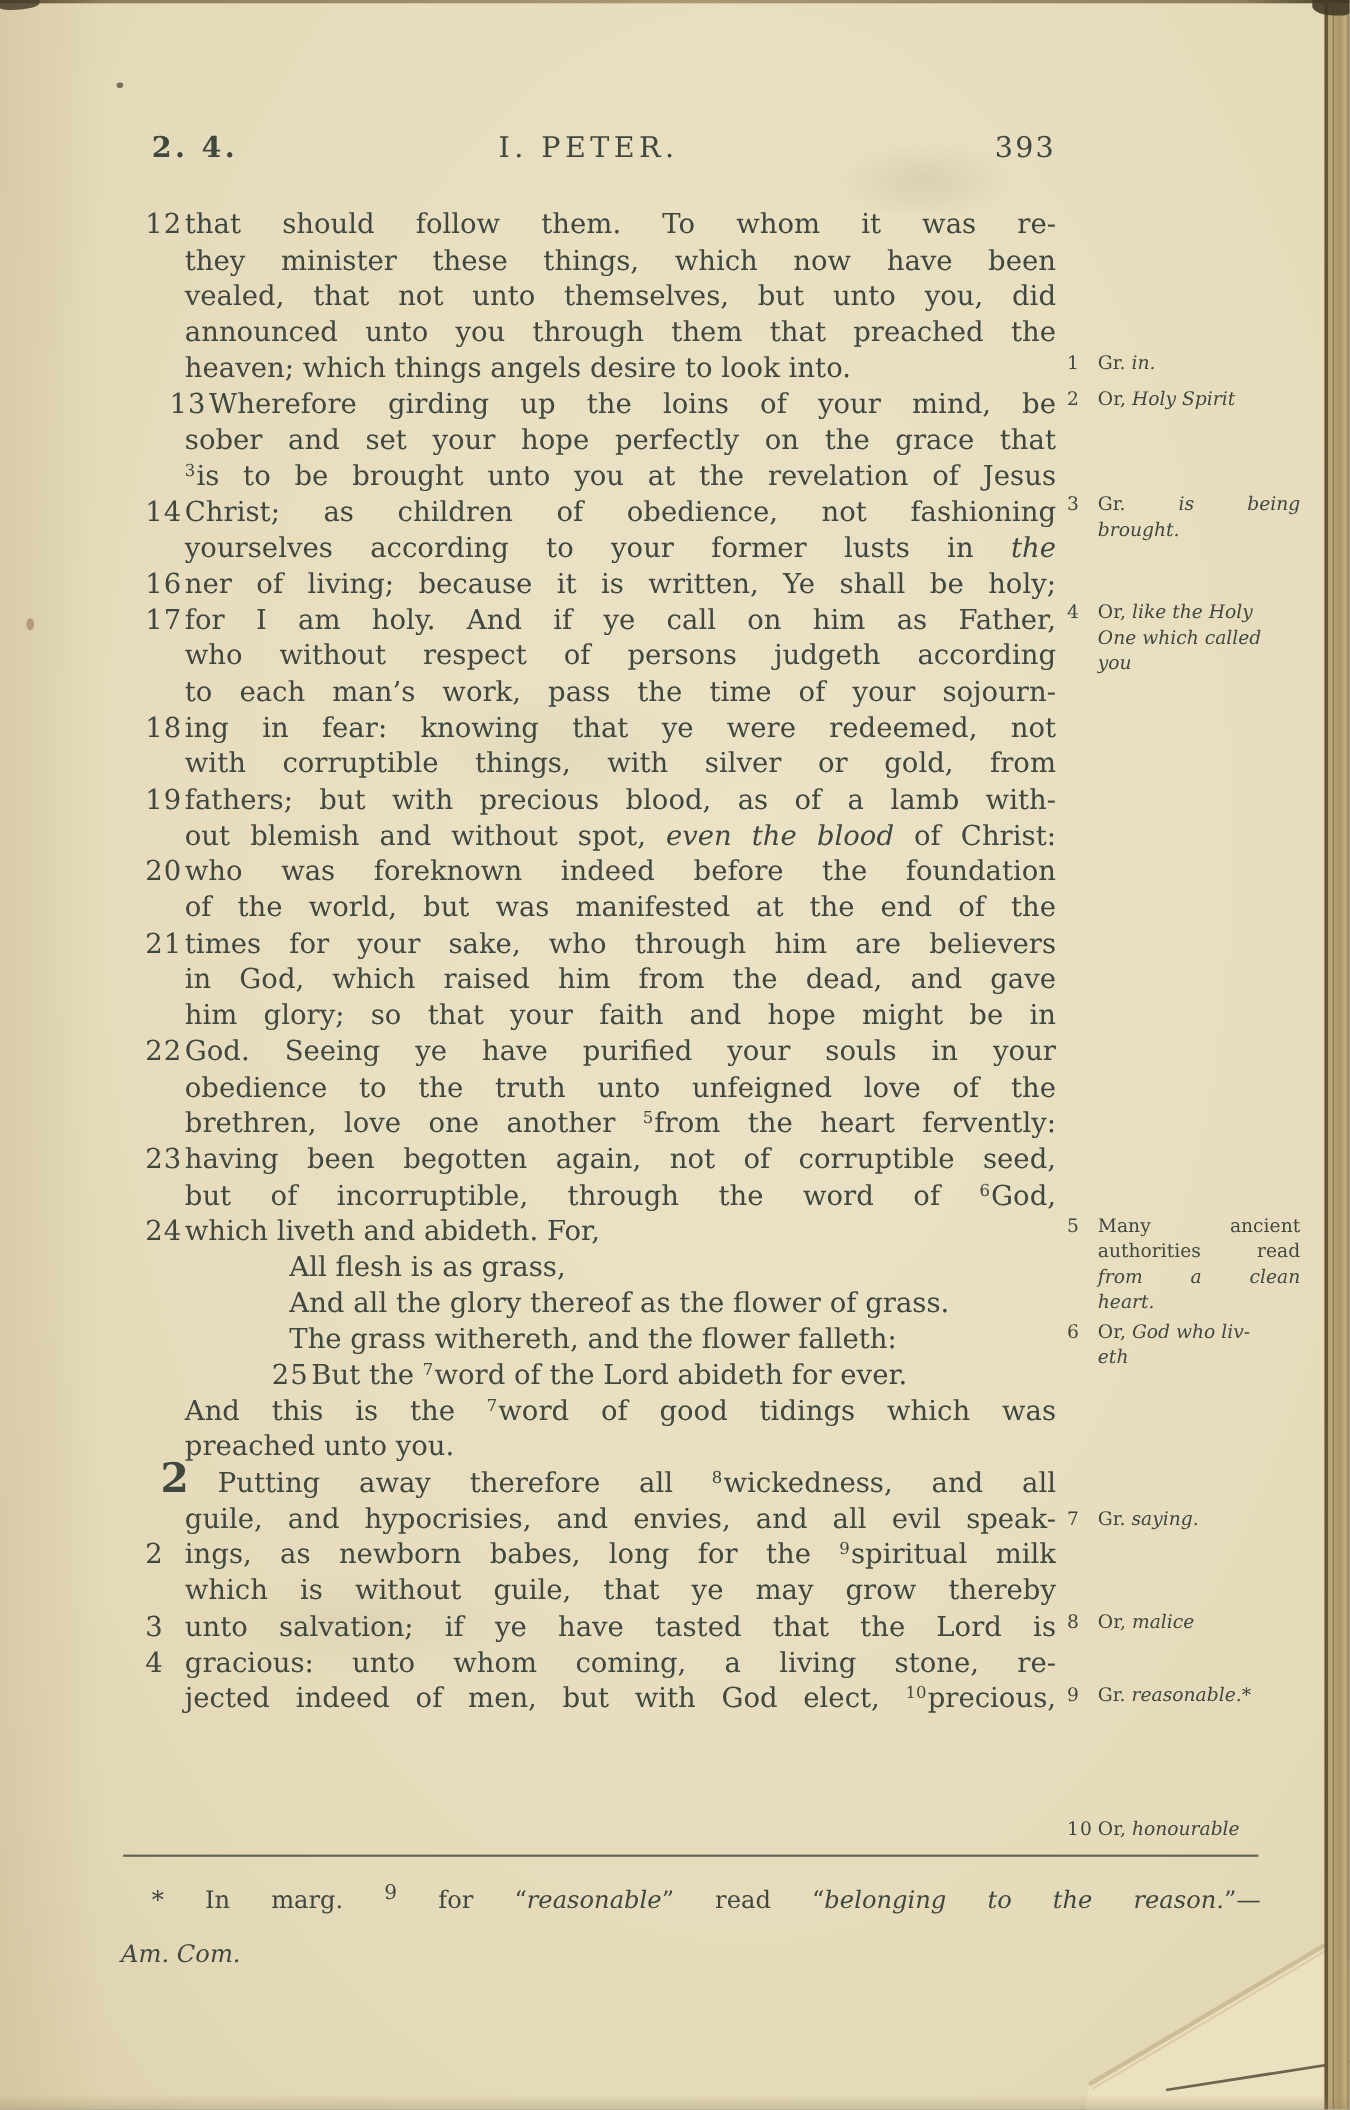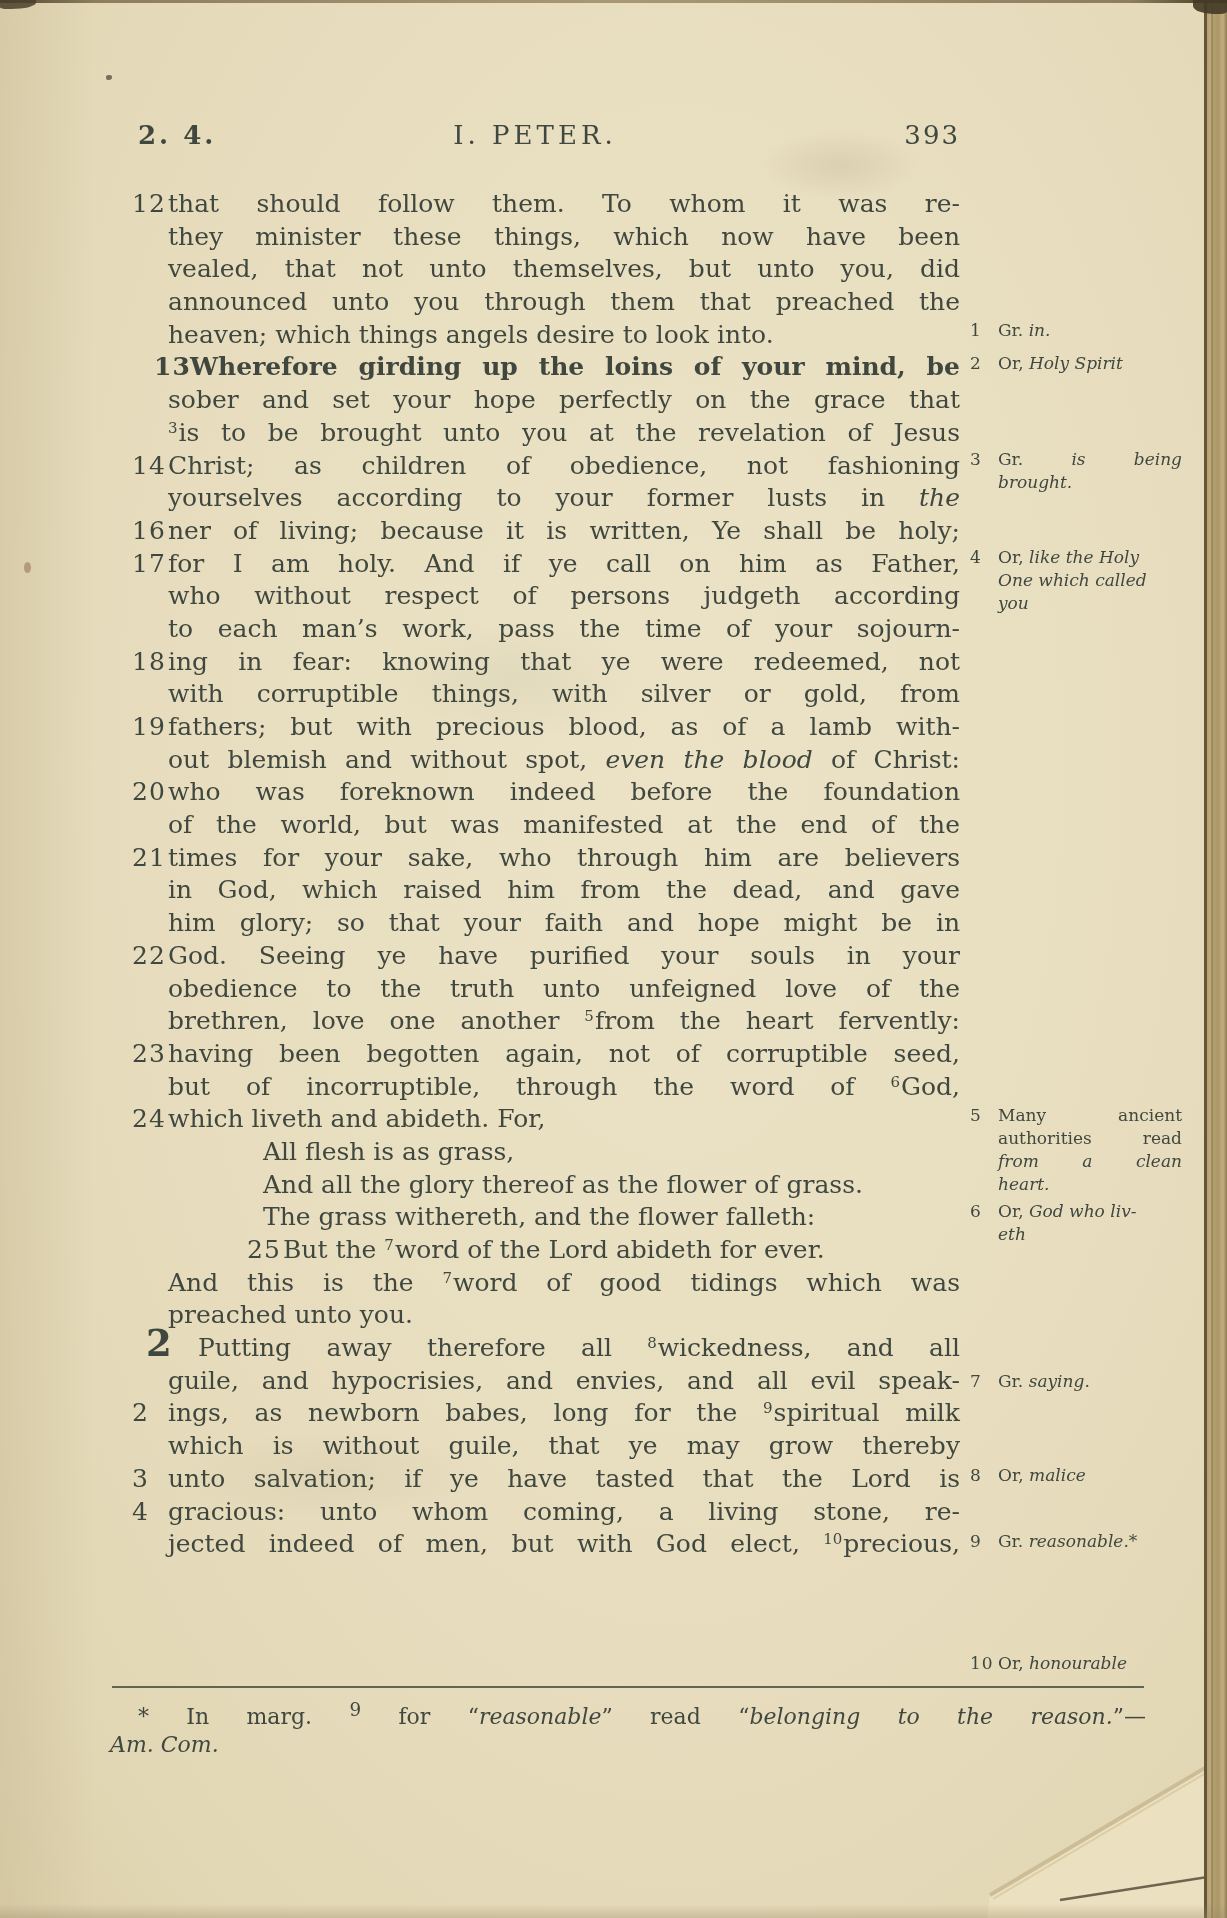--- a/index.html
+++ b/index.html
@@ -39,21 +39,21 @@
   .vnum{position:absolute;left:-36px;top:0;width:34px;text-align:left;letter-spacing:1px;}
   .chnum{position:absolute;left:-52px;top:-5px;font-size:37px;font-weight:bold;}
 
   .margin-col{position:absolute;left:970px;top:0;width:188px;font-size:17px;}
   .mnote{position:absolute;left:0;width:184px;padding-left:28px;line-height:23px;}
   .mnum{position:absolute;left:0;top:0;width:26px;letter-spacing:1px;}
   .mline{min-height:23px;}
   .mline.mj{text-align:justify;text-align-last:justify;}
 
   .fn-rule{position:absolute;left:112px;top:1686px;width:1032px;height:2px;background:#4a5044;opacity:.85;}
-  .footnote{position:absolute;left:110px;top:1696px;width:1036px;font-size:22px;line-height:28px;}
+  .footnote{position:absolute;left:110px;top:1696px;width:1036px;font-size:22px;line-height:50px;}
   .fline.j{text-align:justify;text-align-last:justify;}
 
   .fold-svg{position:absolute;right:0;bottom:0;}
 </style>
 </head>
 <body>
 
 <div class="page">
   <div class="shade-left"></div>
   <div class="blotch b1"></div>
@@ -65,21 +65,21 @@
     <span class="h-center">I. PETER.</span>
     <span class="h-right">393</span>
   </div>
 
   <div class="text-col">
       <div class="line"><span class="vnum">12</span>that should follow them.  To whom it was re-</div>
       <div class="line">they minister these things, which now have been</div>
       <div class="line">vealed, that not unto themselves, but unto you, did</div>
       <div class="line">announced unto you through them that preached the</div>
       <div class="line noj">heaven; which things angels desire to look into.</div>
-      <div class="line" style="text-indent: 22px; font-weight: bold;"><span class="vnum">13</span>Wherefore girding up the loins of your mind, be</div>
+      <div class="line" style="text-indent: 22px;"><span class="vnum">13</span>Wherefore girding up the loins of your mind, be</div>
       <div class="line">sober and set your hope perfectly on the grace that</div>
       <div class="line"><sup>3</sup>is to be brought unto you at the revelation of Jesus</div>
       <div class="line"><span class="vnum">14</span>Christ; as children of obedience, not fashioning</div>
       <div class="line">yourselves according to your former lusts in <i>the</i></div>
       <div class="line"><span class="vnum">16</span>ner of living; because it is written, Ye shall be holy;</div>
       <div class="line"><span class="vnum">17</span>for I am holy.  And if ye call on him as Father,</div>
       <div class="line">who without respect of persons judgeth according</div>
       <div class="line">to each man’s work, pass the time of your sojourn-</div>
       <div class="line"><span class="vnum">18</span>ing in fear: knowing that ye were redeemed, not</div>
       <div class="line">with corruptible things, with silver or gold, from</div>

